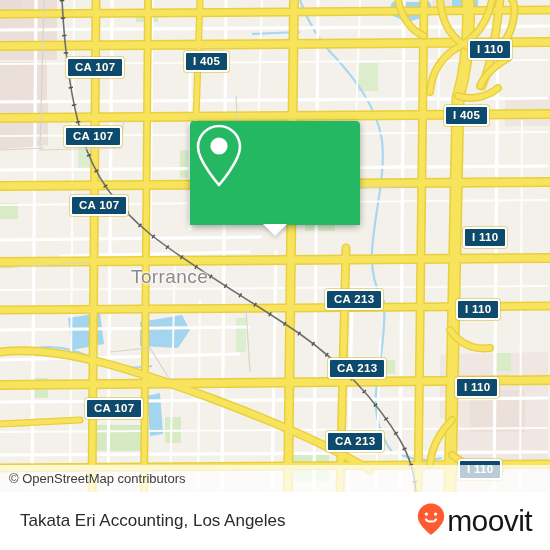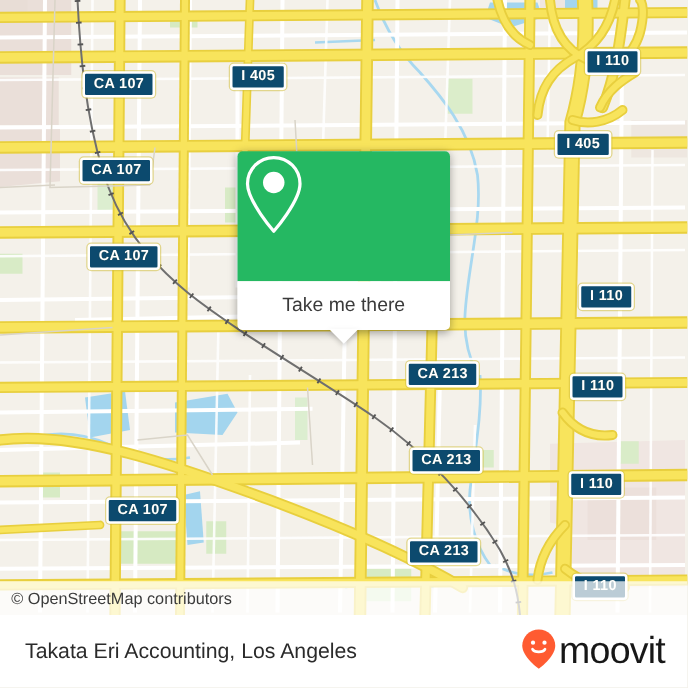--- a/index.html
+++ b/index.html
@@ -288,20 +288,21 @@
           <path d="M236 96 L238 132 L300 130"></path>
           <path d="M300 130 L310 190 L410 186"></path>
           <path d="M0 268 L90 262"></path>
           <path d="M110 352 L150 348 L170 380"></path>
           <path d="M246 310 L250 372"></path>
         </g>
 
       </g>
     </svg>
 
+    <div class="place-label" style="left:131px; top:266px;">Torrance</div>
 
     <div class="shield" style="left:66px; top:57px;">CA 107</div>
     <div class="shield" style="left:184px; top:51px;">I 405</div>
     <div class="shield" style="left:468px; top:39px;">I 110</div>
     <div class="shield" style="left:64px; top:126px;">CA 107</div>
     <div class="shield" style="left:444px; top:105px;">I 405</div>
     <div class="shield" style="left:70px; top:195px;">CA 107</div>
     <div class="shield" style="left:463px; top:227px;">I 110</div>
     <div class="shield" style="left:325px; top:289px;">CA 213</div>
     <div class="shield" style="left:456px; top:299px;">I 110</div>
@@ -313,21 +314,20 @@
 
     <div id="popup">
       <div id="popup-green">
         <span>
           <svg width="58" height="70" viewBox="0 0 58 70" fill="none">
             <path d="M29 5 C17.4 5 8 14.4 8 26 C8 40 29 64 29 64 C29 64 50 40 50 26 C50 14.4 40.6 5 29 5 Z" stroke="#ffffff" stroke-width="2.6" fill="none" stroke-linejoin="round"></path>
             <circle cx="29" cy="25" r="8.6" fill="#ffffff"></circle>
           </svg>
         </span>
       </div>
-      <div id="popup-action">Take me there</div>
       <div id="popup-tail"></div>
     </div>
   </div>
 
   <div id="attribution">
     <span>© OpenStreetMap contributors</span>
   </div>
 
   <div id="footer">
     <div id="footer-title">Takata Eri Accounting, Los Angeles</div>

